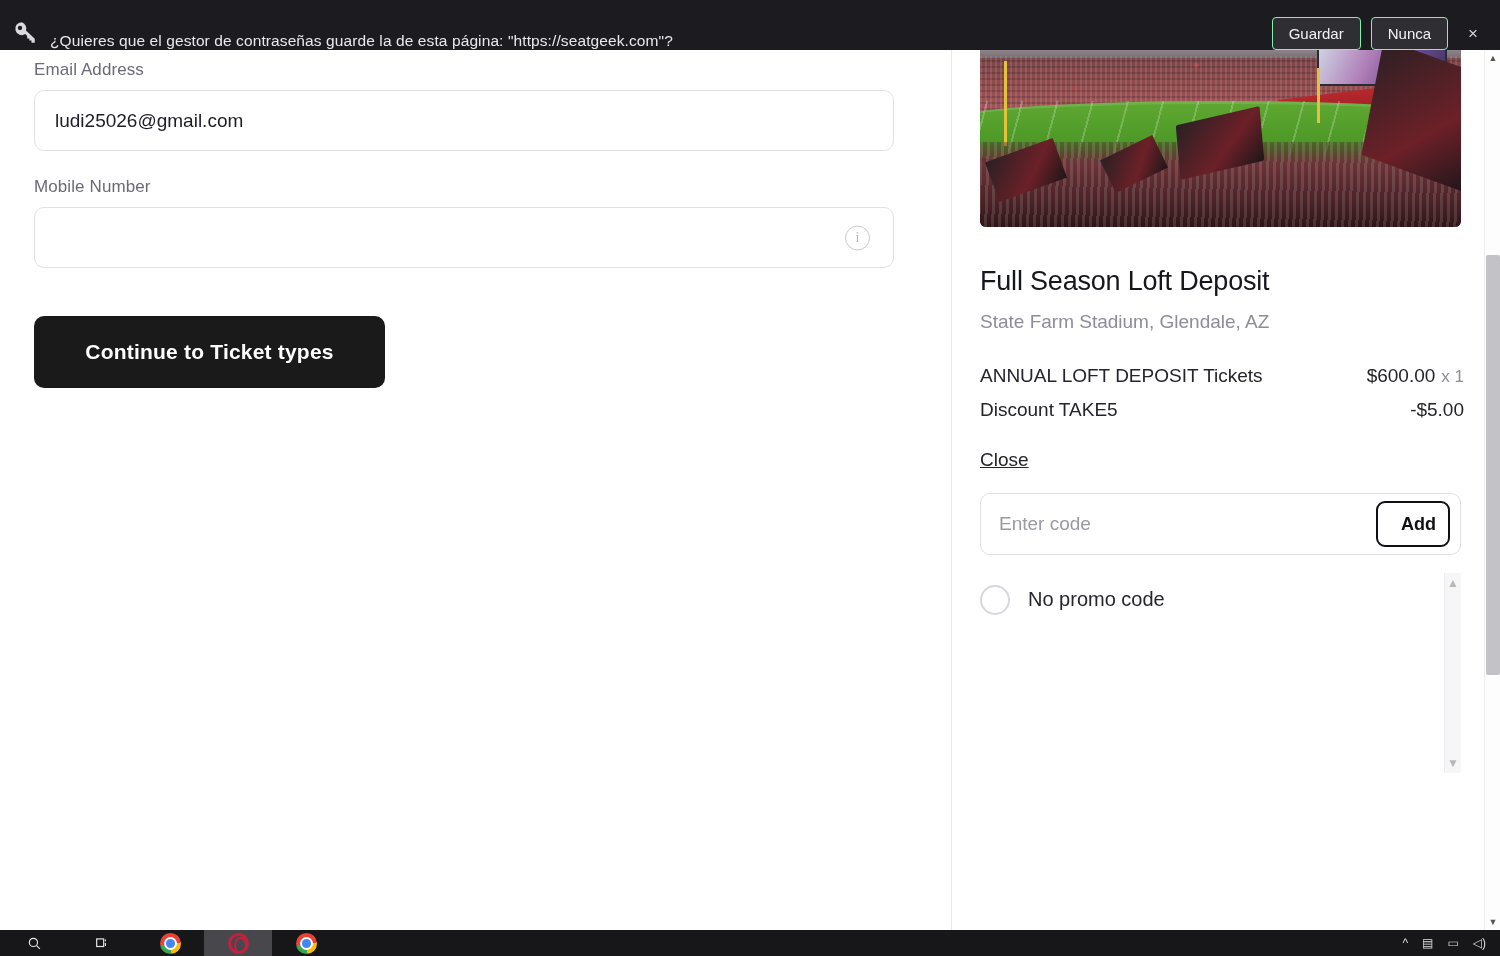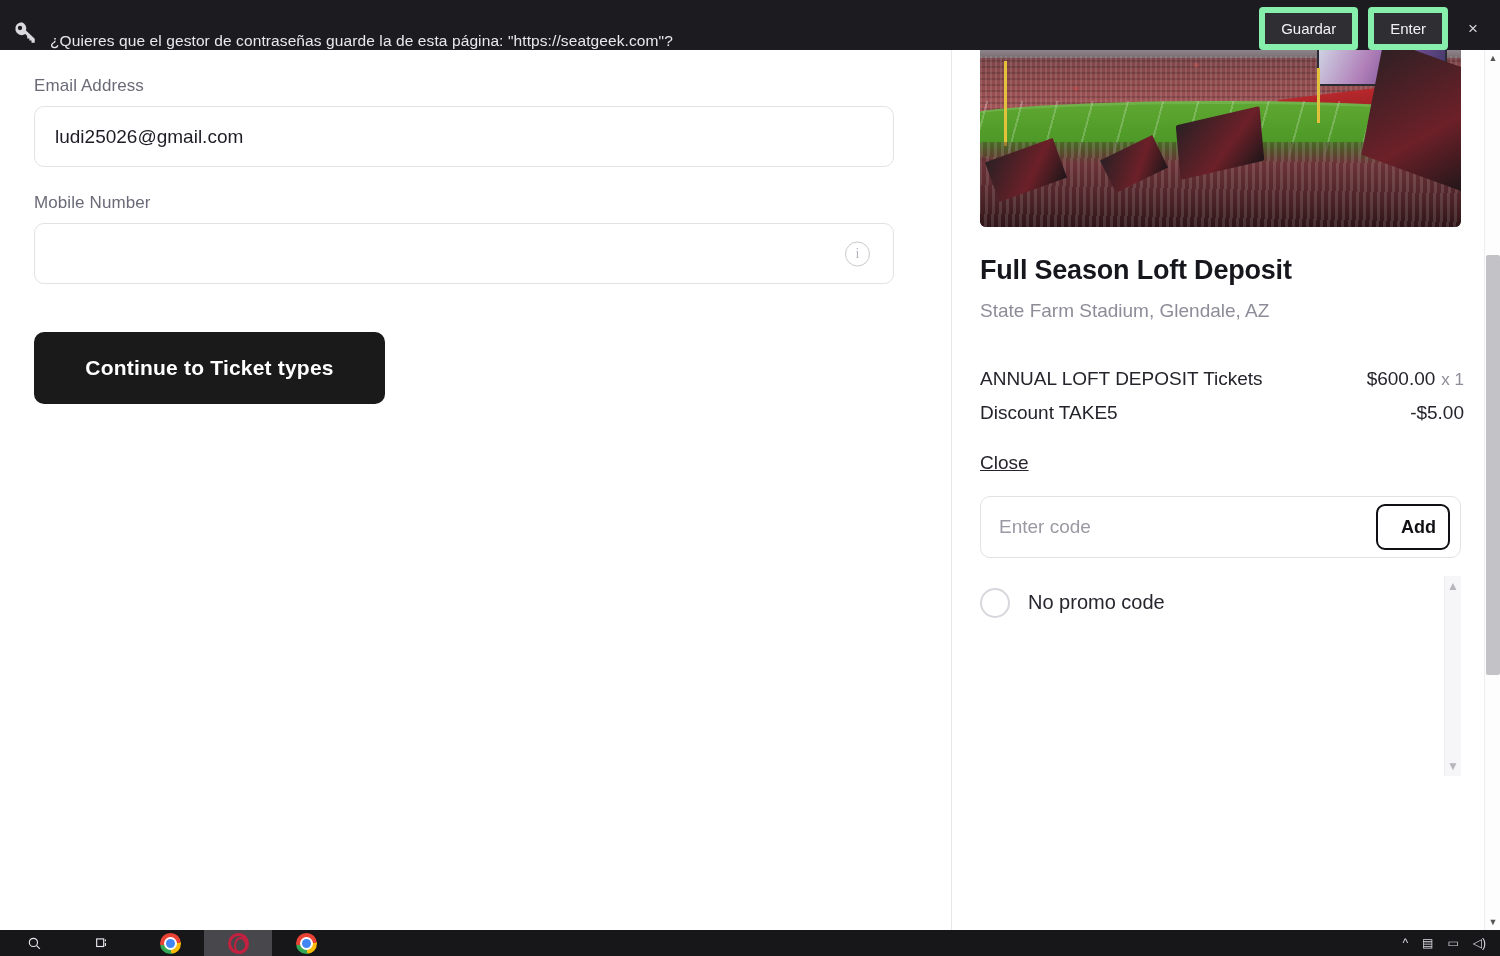--- a/index.html
+++ b/index.html
@@ -24,21 +24,21 @@
   .notif-text {
     color: #e9e9ec;
     font-size: 15.5px;
     margin-left: 8px;
     white-space: nowrap;
     letter-spacing: .1px;
   }
   .notif-actions { margin-left: auto; display: flex; align-items: center; gap: 10px; }
   .notif-btn {
     background: #2f2f33;
-    border: 6px solid #86efac;
+    border: 1px solid #86efac;
     color: #f2f2f4;
     font-size: 15px;
     font-family: "Liberation Sans", sans-serif;
     padding: 6px 16px;
     border-radius: 4px;
     cursor: pointer;
     line-height: 1.3;
   }
   .notif-close {
     color: #d5d5d9; font-size: 17px; background: none; border: none;
@@ -49,21 +49,21 @@
   
   .page {
     position: absolute; top: 50px; left: 0;
     width: 1484px; height: 880px;
     background: #ffffff;
     overflow: hidden;
   }
 
   
   .form-col {
-    position: absolute; top: 16px; left: 0;
+    position: absolute; top: 0; left: 0;
     width: 951px; height: 692px;
     background: #fff;
     padding: 10px 0 0 34px;
   }
   .field-label {
     font-size: 17px;
     color: #6b6b78;
     margin-bottom: 10px;
     letter-spacing: .1px;
   }
@@ -184,41 +184,41 @@
     position: absolute;
     background: linear-gradient(135deg,#2a2024 0%, #6d2028 60%, #1d1619 100%);
   }
   .hero .flag.f1 { left: 41%; top: 40%; width: 86px; height: 54px; transform: rotate(-13deg) skewX(-8deg); border-radius: 2px; }
   .hero .flag.f2 { right: -4%; top: 8%; width: 110px; height: 118px; transform: rotate(11deg) skewY(9deg); }
   .hero .flag.f3 { left: 2%; top: 58%; width: 72px; height: 42px; transform: rotate(-20deg); }
   .hero .flag.f4 { left: 26%; top: 56%; width: 58px; height: 36px; transform: rotate(-26deg); }
 
   .event-title {
     font-size: 27px;
-    font-weight: bold;
+    font-weight: normal;
     color: #16161d;
-    margin-top: 28px;
+    margin-top: 39px;
     letter-spacing: -.2px;
   }
   .event-sub {
     font-size: 19px;
     color: #8d8d99;
     margin-top: 14px;
   }
   .line-row {
     display: flex; align-items: baseline;
     font-size: 19px;
     color: #24242c;
     margin-top: 12px;
     white-space: nowrap;
   }
   .line-row .ln-label { }
   .line-row .ln-value { margin-left: auto; }
   .qty { color: #8d8d99; font-size: 17px; }
-  .rows-top { margin-top: 46px; }
+  .rows-top { margin-top: 32px; }
 
   .close-link {
     display: inline-block;
     font-size: 19px;
     color: #24242c;
     text-decoration: underline;
     margin-top: 28px;
     cursor: pointer;
   }
 
@@ -365,21 +365,21 @@
 
   <div class="notifbar">
     <span class="key-icon">
       <svg width="26" height="26" viewBox="0 0 24 24" fill="#d9d9de">
         <path d="M9 2a6 6 0 1 0 3.3 11L14 14.7V17h2v2h2v2h3v-3.6L12.9 9.6A6 6 0 0 0 9 2zm-1.6 3.4a2 2 0 1 1 0 4 2 2 0 0 1 0-4z"></path>
       </svg>
     </span>
     <span class="notif-text">¿Quieres que el gestor de contraseñas guarde la de esta página: "https://seatgeek.com"?</span>
     <span class="notif-actions">
       <button class="notif-btn">Guardar</button>
-      <button class="notif-btn">Enter</button>
+      <button class="notif-btn">Nunca</button>
       <button class="notif-close">×</button>
     </span>
   </div>
 
   <div class="page">
 
     <div class="form-col">
 
       <div class="field-block">
         <div class="field-label">Email Address</div>

